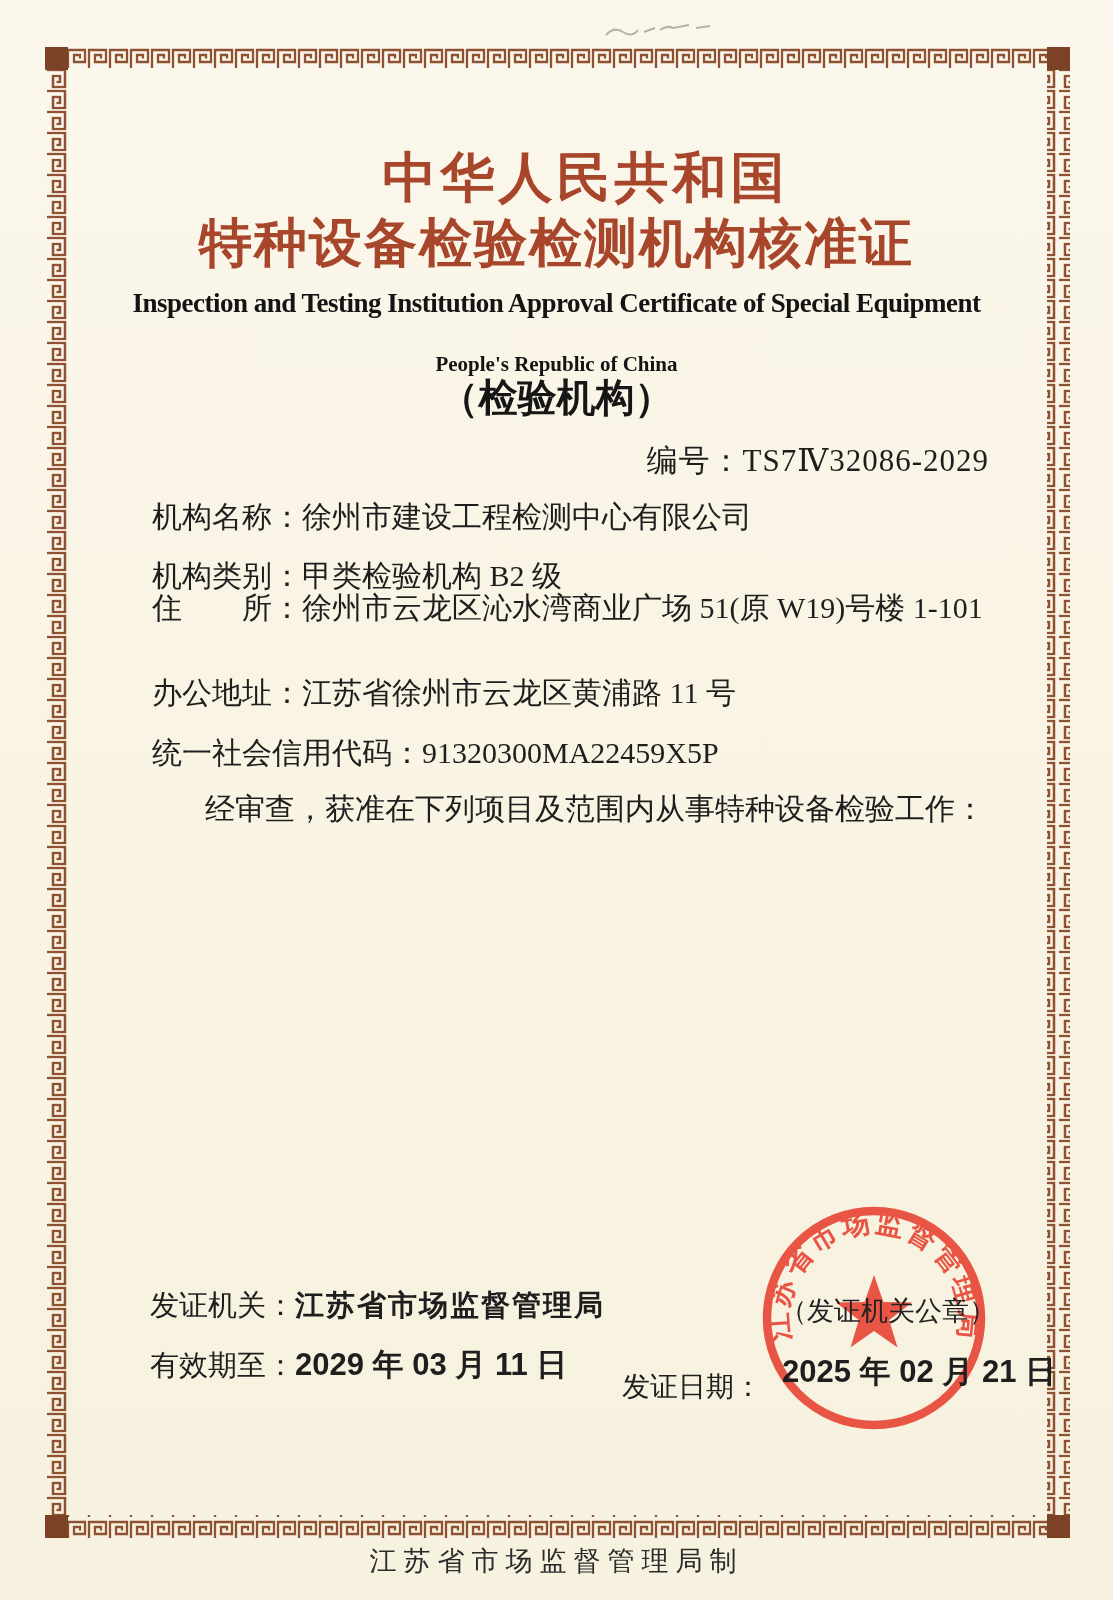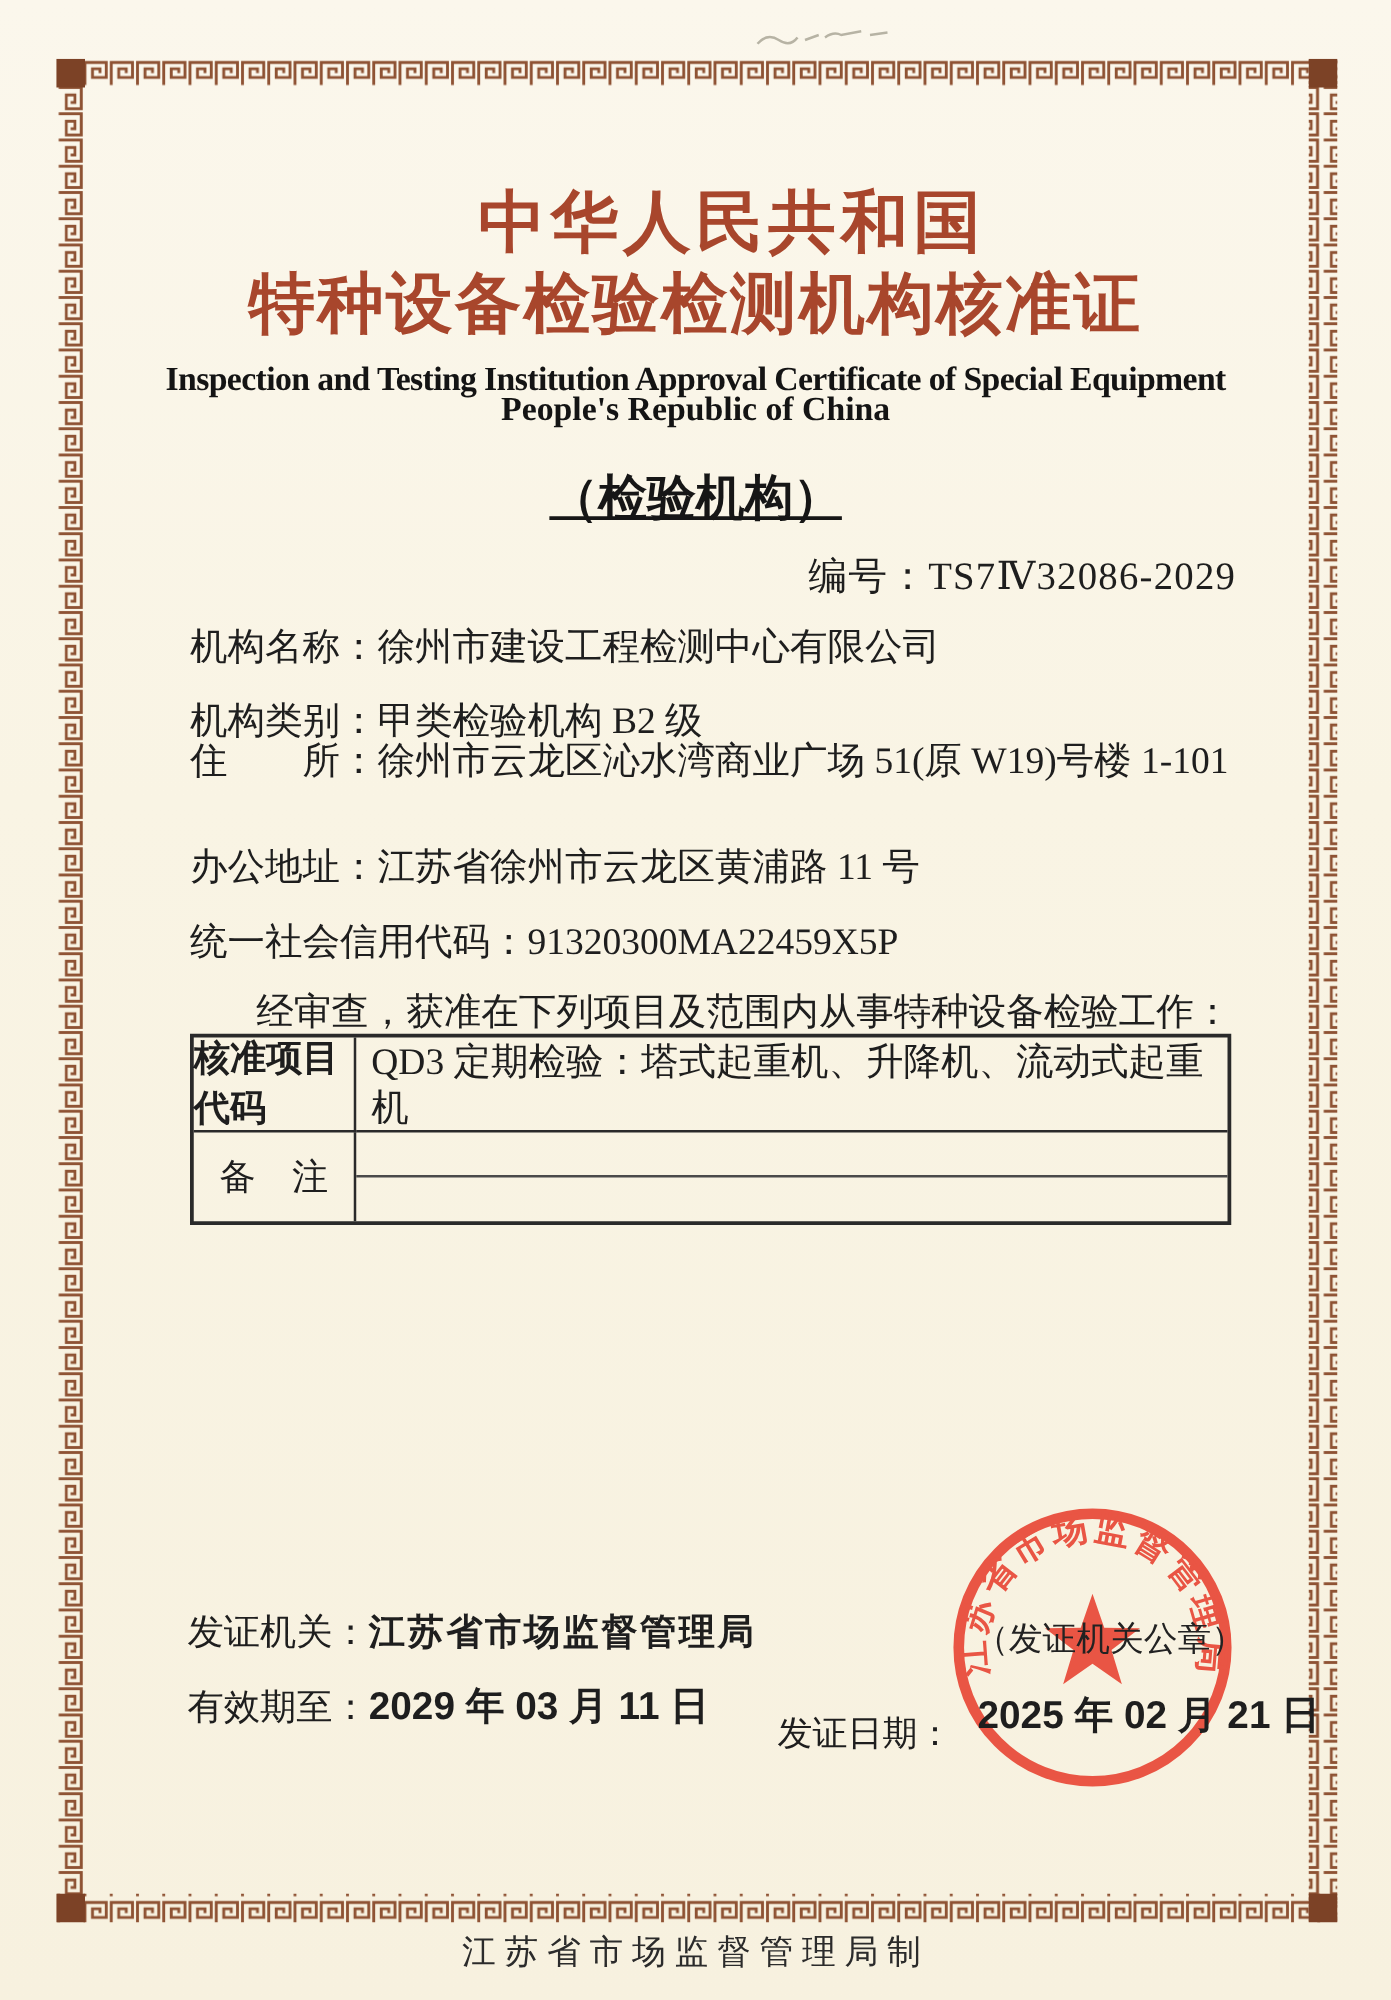--- a/index.html
+++ b/index.html
@@ -7,22 +7,22 @@
     position:relative;width:1113px;height:1600px;overflow:hidden;
     background:linear-gradient(180deg,#fbf7ec 0%,#f9f4e4 40%,#f7f1df 100%);
     font-family:"Liberation Serif","DejaVu Serif",serif;color:#1e1e1e;
   }
   .abs{position:absolute;}
   .center{left:0;width:1113px;text-align:center;}
   
   .title-cn1{top:142px;font-size:54px;font-weight:700;letter-spacing:4px;color:#a8462c;margin-left:29px;}
   .title-cn2{top:208px;font-size:53px;font-weight:700;letter-spacing:2px;color:#a8462c;font-family:Liberation Serif, serif;}
   .title-en1{top:288px;font-size:27px;font-weight:700;letter-spacing:-0.5px;color:#141414;}
-  .title-en2{top:312px;font-size:27px;font-weight:700;color:#141414;}
-  .subtitle{top:371px;font-size:39px;font-weight:700;color:#161616;text-decoration:underline;}
+  .title-en2{top:352px;font-size:21px;font-weight:700;color:#141414;}
+  .subtitle{top:371px;font-size:39px;font-weight:700;color:#161616;}
   .cert-no{top:440px;right:124px;font-size:31px;letter-spacing:1px;}
   
   .field-line{left:152px;font-size:30px;white-space:nowrap;}
   .f0{top:497px;} .f1{top:556px;} .f2{top:588px;} .f3{top:673px;} .f4{top:733px;}
   .intro{top:789px;left:205px;font-size:30px;}
   
   .approval-table{
     left:152px;top:827px;width:833px;height:153px;box-sizing:border-box;
     border:3px solid #2a2a2a;display:grid;
     grid-template-columns:130px 1fr;grid-template-rows:76px 1fr 1fr;
@@ -103,27 +103,20 @@
   </div>
   <div class="abs field-line f3 content">
     <span>办公地址：</span><span>江苏省徐州市云龙区黄浦路 11 号</span>
   </div>
   <div class="abs field-line f4 content">
     <span>统一社会信用代码：</span><span>91320300MA22459X5P</span>
   </div>
 
   <div class="abs intro content">经审查，获准在下列项目及范围内从事特种设备检验工作：</div>
 
-  <div class="abs approval-table content">
-    <div class="hdr cell-code-header">核准项目代码</div>
-    <div class="cell-code-value">QD3 定期检验：塔式起重机、升降机、流动式起重机</div>
-    <div class="hdr cell-remark-header">备　注</div>
-    <div class="cell-remark-1"></div>
-    <div class="cell-remark-2"></div>
-  </div>
 
   <div class="abs issuer-line content">
     <span>发证机关：</span><span class="val">江苏省市场监督管理局</span>
   </div>
   <div class="abs valid-line content">
     <span>有效期至：</span><span class="date-sans">2029 年 03 月 11 日</span>
   </div>
   <div class="abs issue-label content">发证日期：</div>
   <div class="abs issue-value date-sans">2025 年 02 月 21 日</div>
   <div class="abs seal-note">（发证机关公章）</div>

